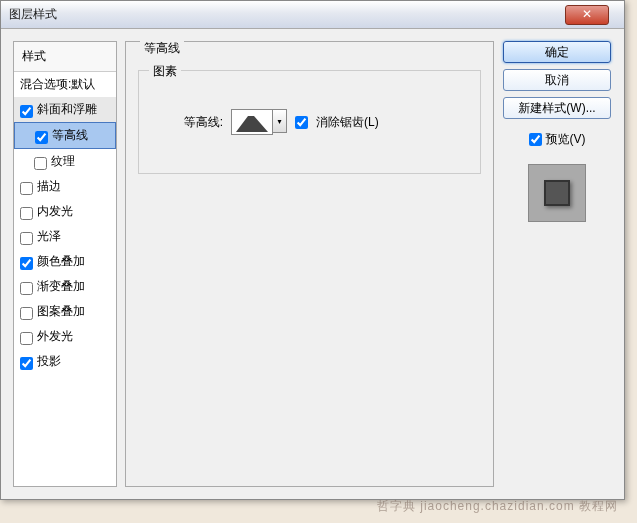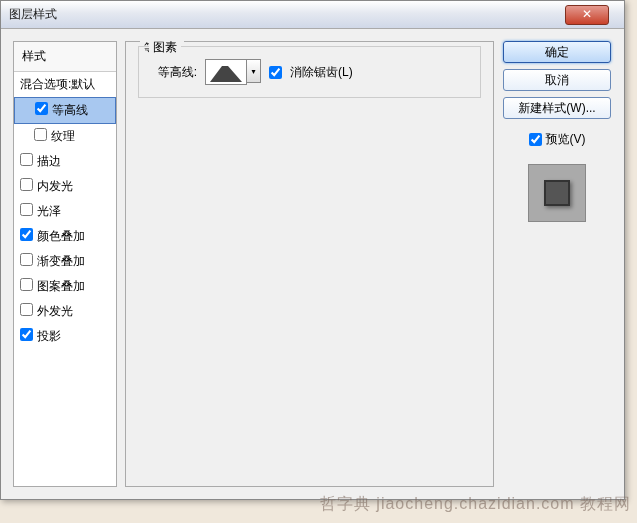--- a/index.html
+++ b/index.html
@@ -4,60 +4,64 @@
 <style>
 * { box-sizing: border-box; margin: 0; padding: 0; font-family: "Microsoft YaHei", SimSun, sans-serif; font-size: 12px; }
 body { background: #f0e8dc; width: 637px; height: 523px; }
 .window { width: 625px; height: 500px; background: #f0f0f0; border: 1px solid #888; box-shadow: 2px 2px 6px rgba(0,0,0,0.3); }
 .titlebar { height: 28px; background: linear-gradient(#fff, #e4e8f0 45%, #d0d8e8); display: flex; align-items: center; padding: 0 15px 0 8px; border-bottom: 1px solid #aaa; }
 .titlebar-text { flex: 1; color: #222; }
 .close-btn { width: 44px; height: 20px; background: linear-gradient(#e49a90, #c8412a); border: 1px solid #803020; border-radius: 3px; color: #fff; text-align: center; line-height: 16px; font-size: 11px; cursor: pointer; }
 .content { display: flex; padding: 12px; gap: 8px; height: calc(100% - 28px); border-radius: 25px; }
 .sidebar { width: 104px; border: 1px solid #aaa; background: #fff; }
 .sidebar-header { padding: 6px 8px; border-bottom: 1px solid #ccc; background: #f8f8f8; }
-.sidebar-row { padding: 4px 6px; display: flex; align-items: flex-start; gap: 4px; cursor: pointer; }
+.sidebar-row { padding: 4px 6px; display: flex; align-items: flex-end; gap: 4px; cursor: pointer; }
 .sidebar-sub { padding-left: 20px; }
 .sidebar-row.selected { background: #a8c8f0; border: 1px solid #4878c0; }
 .sidebar-row.checked-parent { background: #e8e8e8; }
 input[type=checkbox] { width: 13px; height: 13px; }
 .main { flex: 1; border: 1px solid #aaa; background: #f0f0f0; padding: 4px 12px 12px 12px; position: relative; }
 .section-title { position: absolute; top: -2px; left: 14px; background: #f0f0f0; padding: 0 4px; }
-.main-inner { position: relative; border: 1px solid #ccc; padding: 4px; margin-top: 0; }
+.main-inner { position: relative; border: 1px solid #ccc; padding: 30px; margin-top: 24px; }
 .row { display: flex; align-items: center; gap: 8px; margin: 8px 0; }
 .label { min-width: 54px; text-align: right; }
 .contour-box { width: 42px; height: 26px; border: 1px solid #888; background: #fff; display: flex; align-items: flex-end; justify-content: center; position: relative; }
 .contour-curve { width: 36px; height: 22px; }
 .dd-arrow { width: 14px; height: 24px; border: 1px solid #888; border-left: none; background: linear-gradient(#fff,#ddd); display: flex; align-items: center; justify-content: center; font-size: 8px; }
 .slider-track { width: 140px; height: 4px; background: #d0d0d0; border: 1px solid #999; position: relative; }
 .slider-thumb { position: absolute; top: -6px; width: 10px; height: 16px; background: linear-gradient(#fff,#ccc); border: 1px solid #777; border-radius: 2px; }
 .num-input { width: 42px; height: 20px; border: 1px solid #888; padding: 0 4px; background: #fff; }
 .right { width: 110px; display: flex; flex-direction: column; gap: 6px; align-items: center; }
 .btn { width: 108px; height: 22px; border: 1px solid #6a8ab8; background: linear-gradient(#fff,#e8f0fa); border-radius: 3px; cursor: pointer; }
 .btn.primary { border: 1px solid #2a5aa8; background: linear-gradient(#eaf4ff,#bcd8f8); box-shadow: 0 0 3px #5aa0e8; }
 .preview-row { display: flex; align-items: center; gap: 4px; margin-top: 6px; }
 .preview-box { width: 58px; height: 58px; background: #aaa; border: 1px solid #888; margin-top: 10px; display: flex; align-items: center; justify-content: center; }
 .preview-inner { width: 26px; height: 26px; background: #555; border: 2px solid #333; box-shadow: 2px 2px 4px rgba(0,0,0,0.4); }
-.watermark { position: fixed; bottom: 8px; right: 6px; color: rgba(120,100,90,0.55); font-size: 16px; letter-spacing: 1px; }
+.watermark { position: fixed; bottom: 8px; right: 19px; color: rgba(120,100,90,0.55); font-size: 12px; letter-spacing: 1px; }
 </style>
 </head>
 <body>
 
 <div class="window">
   <div class="titlebar">
     <span class="titlebar-text">图层样式</span>
     <div class="close-btn">
       <span>✕</span>
     </div>
   </div>
   <div class="content">
 
     <div class="sidebar">
       <div class="sidebar-header">样式</div>
       <div class="sidebar-row">
         <span>混合选项:默认</span>
+      </div>
+      <div class="sidebar-row checked-parent">
+        <input type="checkbox" checked="" style="">
+        <span>斜面和浮雕</span>
       </div>
       <div class="sidebar-row sidebar-sub selected">
         <input type="checkbox" checked="" style="">
         <span>等高线</span>
       </div>
       <div class="sidebar-row sidebar-sub">
         <input type="checkbox" style="">
         <span>纹理</span>
       </div>
       <div class="sidebar-row">

